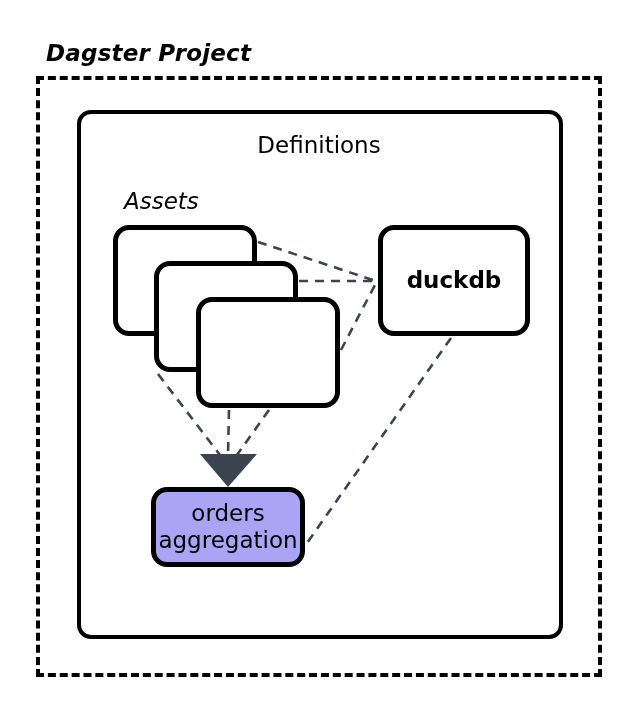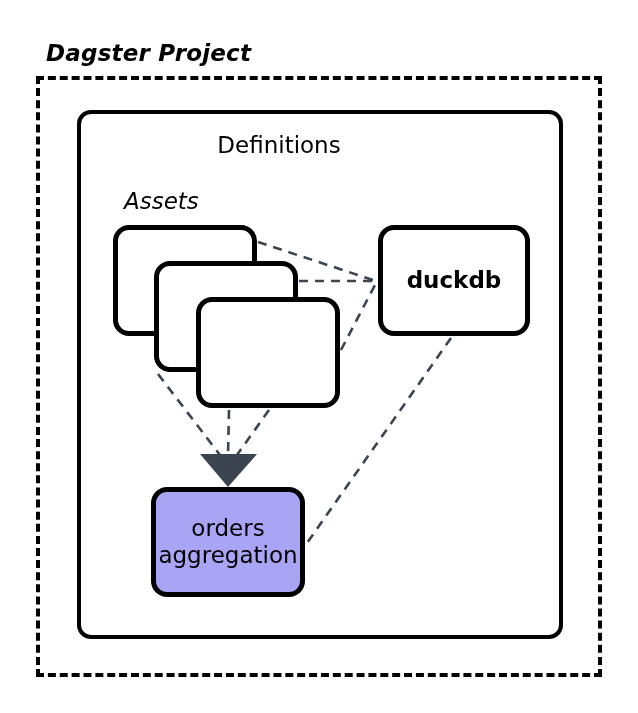--- a/index.html
+++ b/index.html
@@ -50,21 +50,21 @@
     height: 529px;
     border: 4px solid #000000;
     border-radius: 14px;
     box-sizing: border-box;
     background: transparent;
   }
   .definitions-title {
     position: absolute;
     left: 0;
     top: 132px;
-    width: 558px;
+    width: 638px;
     text-align: center;
     font-size: 23px;
     color: #000000;
     white-space: nowrap;
   }
   
   .group-caption {
     position: absolute;
     font-size: 23px;
     font-style: italic;
@@ -88,21 +88,21 @@
     text-align: center;
     font-size: 23px;
     color: #000000;
     line-height: 1.18;
   }
   .asset-1 { left: 113px; top: 225px; width: 144px; height: 111px; z-index: 3; }
   .asset-2 { left: 154px; top: 261px; width: 144px; height: 111px; z-index: 4; }
   .asset-3 { left: 196px; top: 297px; width: 144px; height: 111px; z-index: 5; }
   .duckdb-node { left: 378px; top: 225px; width: 152px; height: 111px; z-index: 5; font-weight: bold; }
   .orders-node {
-    left: 151px; top: 487px; width: 154px; height: 110px;
+    left: 151px; top: 487px; width: 154px; height: 80px;
     background: #aaa4f5;
     z-index: 5;
   }
   .orders-node .line { display: block; }
 
   
   .connectors {
     position: absolute;
     left: 0; top: 0;
     width: 638px;

